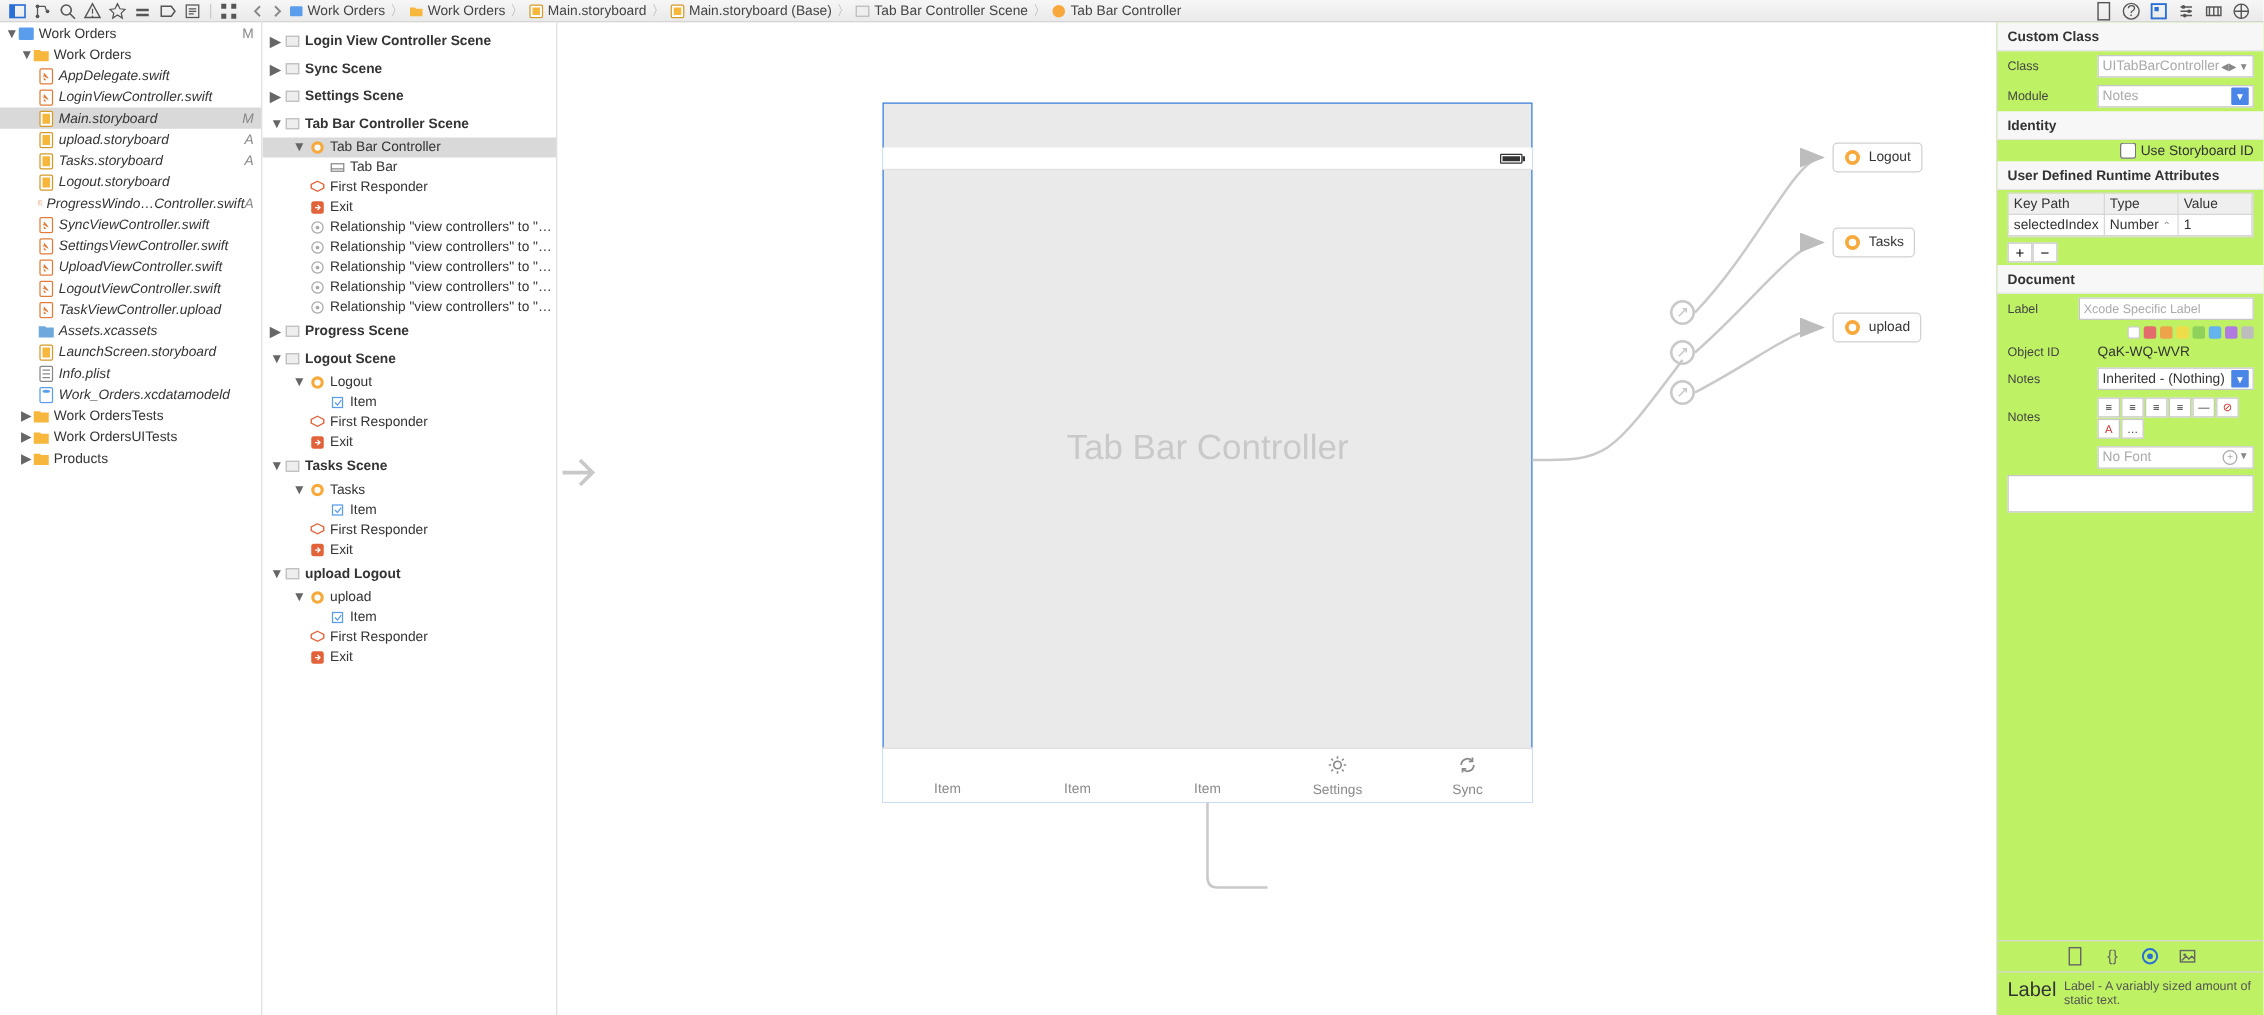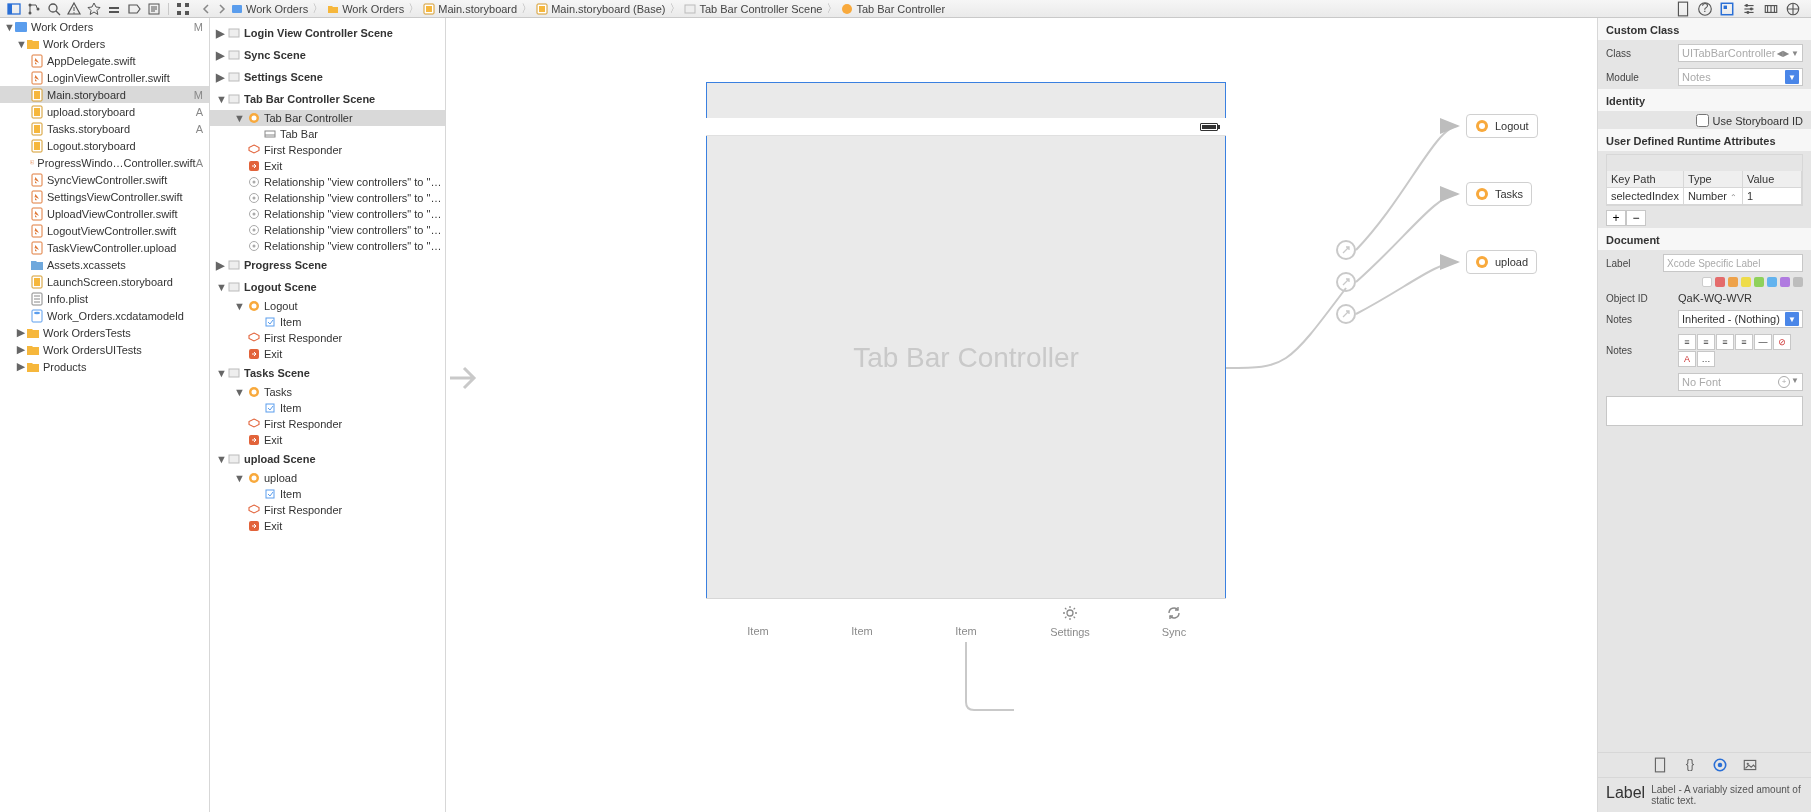--- a/index.html
+++ b/index.html
@@ -24,21 +24,21 @@
 .main-row { flex: 1; display: flex; min-height: 0; }
 
 
 .proj-nav { width: 210px; border-right: 1px solid #d7d7d7; background: #fff; overflow: auto; }
 .pn-row { display: flex; align-items: center; height: 17px; padding: 0 4px; white-space: nowrap; }
 .pn-row .disclosure { width: 10px; text-align: center; color: #666; }
 .pn-row .icon { width: 14px; height: 14px; display:flex; align-items:center; justify-content:center; margin-right: 3px; }
 .pn-row .status { margin-left: auto; color: #888; padding-right: 2px; }
 .pn-row.sel { background: #d9d9d9; }
 .indent1 { padding-left: 16px; }
-.indent2 { padding-left: 30px; }
+.indent2 { padding-left: 30px; font-style: italic; }
 
 
 .outline { width: 236px; border-right: 1px solid #d7d7d7; background: #fff; overflow: auto; padding-top: 4px; }
 .ol-header { display:flex; align-items:center; height:22px; padding-left:6px; color:#333; font-weight:600; }
 .ol-header .disclosure { width:10px; color:#666; margin-right:2px; }
 .ol-header svg { width:12px; height:12px; margin-right:4px; }
 .ol-row { display:flex; align-items:center; height:16px; padding-left:24px; gap:4px; }
 .ol-row.sub { padding-left:40px; }
 .ol-row svg { width:12px; height:12px; flex:none; }
 .ol-row.sel { background:#d9d9d9; }
@@ -60,32 +60,32 @@
 .tabbar2 .ti svg { width:18px; height:18px; }
 
 
 .dest-chip { position:absolute; display:flex; align-items:center; gap:6px; padding:4px 8px; border:1px solid #d0d0d0; border-radius:4px; background:#fff; }
 .dest-chip svg { width:14px; height:14px; }
 
 
 .segue-dot { position:absolute; width:20px; height:20px; border:2px solid #c9c9c9; border-radius:50%; background:#fff; display:flex; align-items:center; justify-content:center; }
 
 
-.inspector { width: 214px; border-left: 1px solid #d7d7d7; background: #e5e5e5; display:flex; flex-direction:column; }
+.inspector { width: 214px; border-left: 1px solid #d7d7d7; background: #bef264; display:flex; flex-direction:column; }
 .insp-section-title { font-weight:600; padding: 6px 8px 4px; color:#333; background:#f7f7f7; border-bottom:1px solid #e5e5e5; }
 .insp-row { display:flex; align-items:center; padding:3px 8px; gap:4px; }
 .insp-row .label { width:68px; text-align:left; color:#444; font-size:10px; }
 .insp-row input, .insp-row select { flex:1; height:18px; border:1px solid #c7c7c7; background:#fff; font-size:10px; padding:0 3px; }
 .insp-row input::placeholder { color:#aaa; }
 .insp-row .combo { flex:1; height:18px; border:1px solid #c7c7c7; background:#fff; display:flex; align-items:center; justify-content:space-between; padding:0 3px; font-size:10px; color:#aaa; }
 .insp-row .combo.blue-arrow .ca { background:#4a86e8; color:#fff; width:14px; height:14px; display:flex; align-items:center; justify-content:center; border-radius:1px; font-size:8px; }
 .insp-check { display:flex; align-items:center; justify-content:flex-end; padding:2px 8px; gap:4px; font-size:10px; }
 .attr-table { display:grid; grid-template-columns: 1fr 1fr 1fr; border:1px solid #d7d7d7; margin:2px 8px; font-size:10px; }
 .attr-table div { padding:2px 4px; border-right:1px solid #d7d7d7; border-bottom:1px solid #d7d7d7; background:#fff; }
-.attr-table .hdr { background:#efefef;margin-top:16px; }
+.attr-table .hdr { background:#efefef; }
 .plusminus { display:flex; gap:0; margin:2px 8px; }
 .plusminus button { width:20px; height:16px; border:1px solid #c7c7c7; background:#fff; font-size:12px; line-height:1; }
 .color-dots { display:flex; gap:3px; padding:2px 8px; justify-content:flex-end; }
 .color-dots span { width:10px; height:10px; border-radius:2px; }
 .notes-toolbar { display:flex; gap:1px; padding:2px 8px; flex-wrap:wrap; }
 .notes-toolbar .bt { width:18px; height:16px; border:1px solid #c7c7c7; background:#fff; display:flex; align-items:center; justify-content:center; font-size:9px; }
 .notes-area { margin:2px 8px; height:30px; border:1px solid #c7c7c7; background:#fff; }
 
 
 .insp-bottom-tabs { margin-top:auto; border-top:1px solid #d7d7d7; display:flex; justify-content:center; gap:14px; padding:4px 0; }
@@ -665,21 +665,21 @@
             <rect x="1" y="1" width="10" height="10" rx="2" fill="#e2633a"></rect>
             <path d="M4 6h4M6 4l2 2-2 2" stroke="#fff" fill="none"></path>
           </svg>
           <span>Exit</span>
         </div>
         <div class="ol-header">
           <span class="disclosure">▼</span>
           <svg viewBox="0 0 12 12">
             <rect x="1" y="2" width="10" height="8" fill="#eee" stroke="#bbb"></rect>
           </svg>
-          <span>upload Scene</span>
+          <span>upload Logout</span>
         </div>
         <div class="ol-row">
           <span style="width:10px;color:#666">▼</span>
           <svg viewBox="0 0 12 12">
             <circle cx="6" cy="6" r="5" fill="#f8a93c"></circle>
             <circle cx="6" cy="6" r="2.5" fill="#fff"></circle>
           </svg>
           <span>upload</span>
         </div>
         <div class="ol-row sub">

